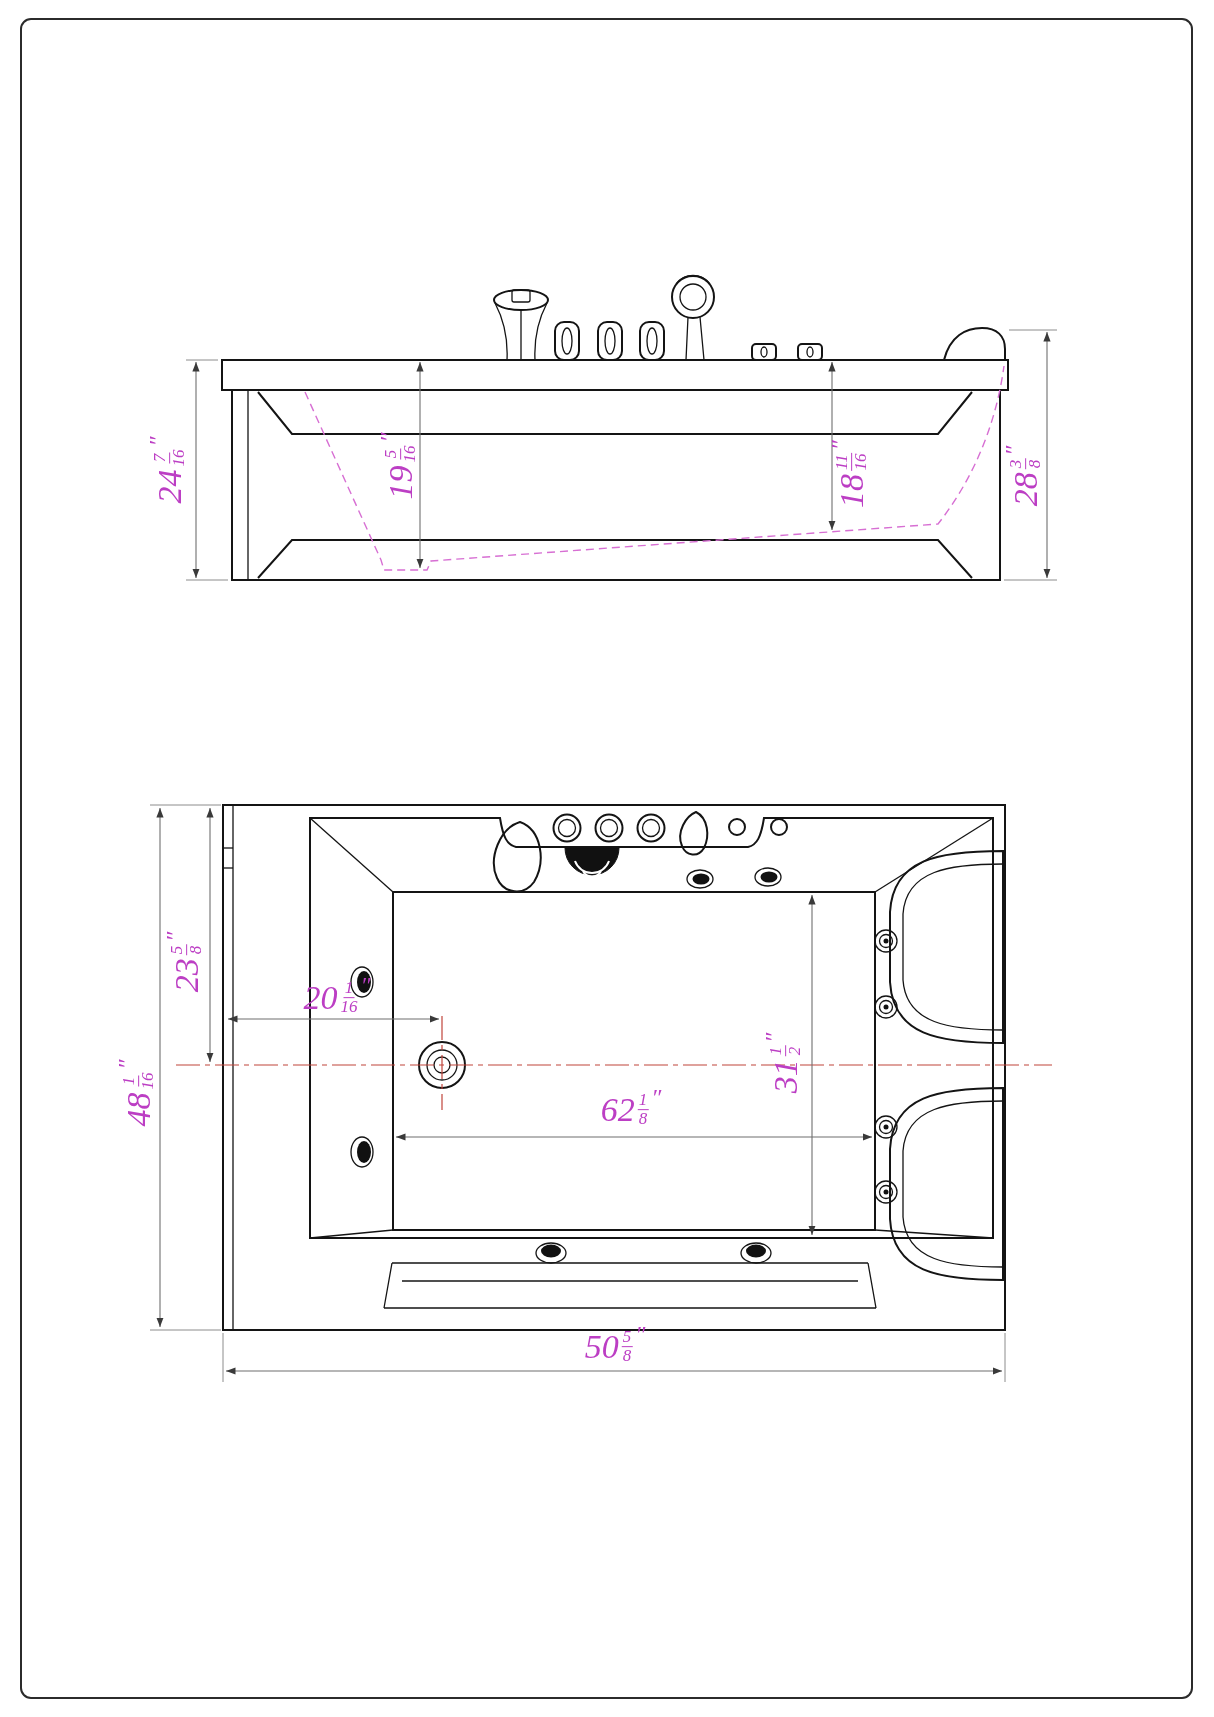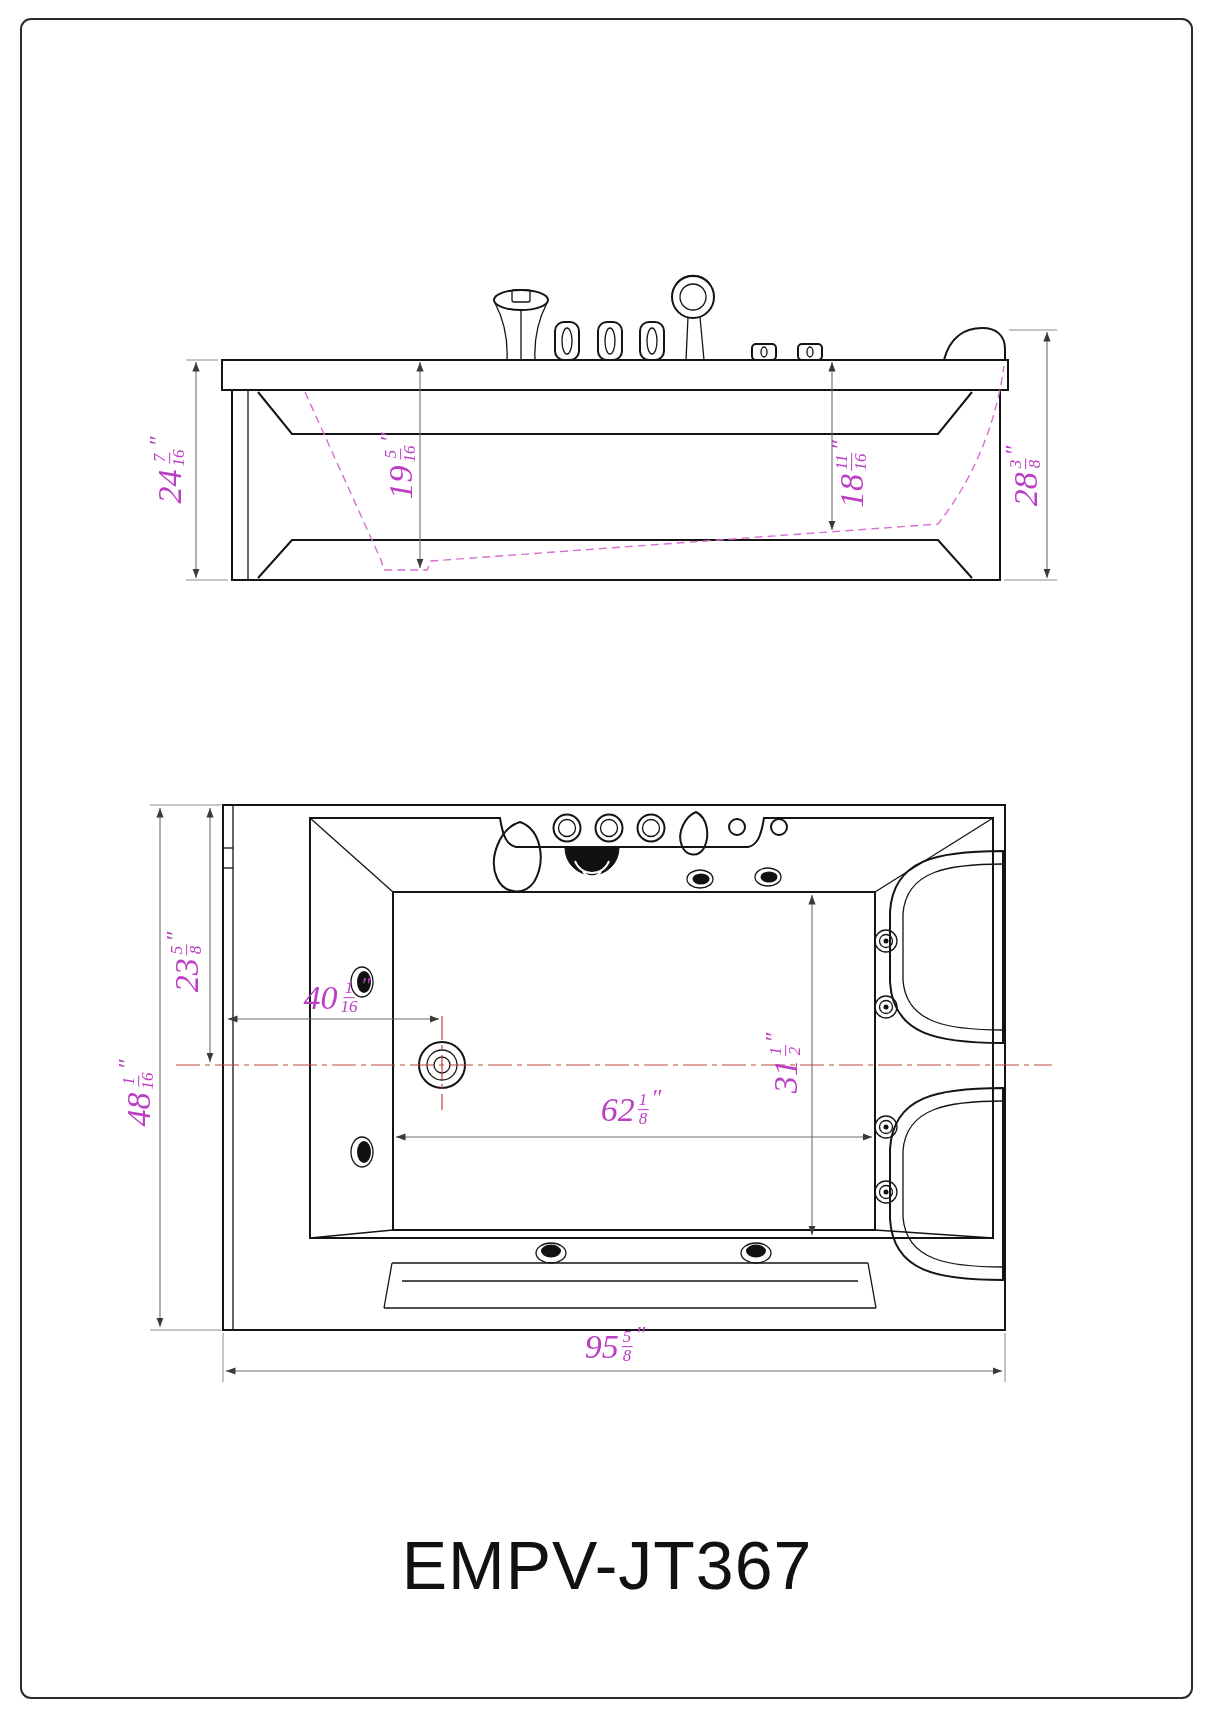--- a/index.html
+++ b/index.html
@@ -249,21 +249,21 @@
   </div>
   <div class="dim-label vert" style="left:139px;top:1093px">
     <span class="whole">48</span>
       <span class="frac">
         <span class="num">1</span>
         <span class="den">16</span>
       </span>
       <span class="unit">″</span>
   </div>
   <div class="dim-label" style="left:337px;top:998px">
-    <span class="whole">40</span>
+    <span class="whole">20</span>
       <span class="frac">
         <span class="num">1</span>
         <span class="den">16</span>
       </span>
       <span class="unit">″</span>
   </div>
   <div class="dim-label" style="left:631px;top:1110px">
     <span class="whole">62</span>
       <span class="frac">
         <span class="num">1</span>
@@ -273,22 +273,21 @@
   </div>
   <div class="dim-label vert" style="left:786px;top:1063px">
     <span class="whole">31</span>
       <span class="frac">
         <span class="num">1</span>
         <span class="den">2</span>
       </span>
       <span class="unit">″</span>
   </div>
   <div class="dim-label" style="left:615px;top:1347px">
-    <span class="whole">95</span>
+    <span class="whole">50</span>
       <span class="frac">
         <span class="num">5</span>
         <span class="den">8</span>
       </span>
       <span class="unit">″</span>
   </div>
 
-  <div class="sheet-title">EMPV-JT367</div>
 </div>
 
 </body></html>

